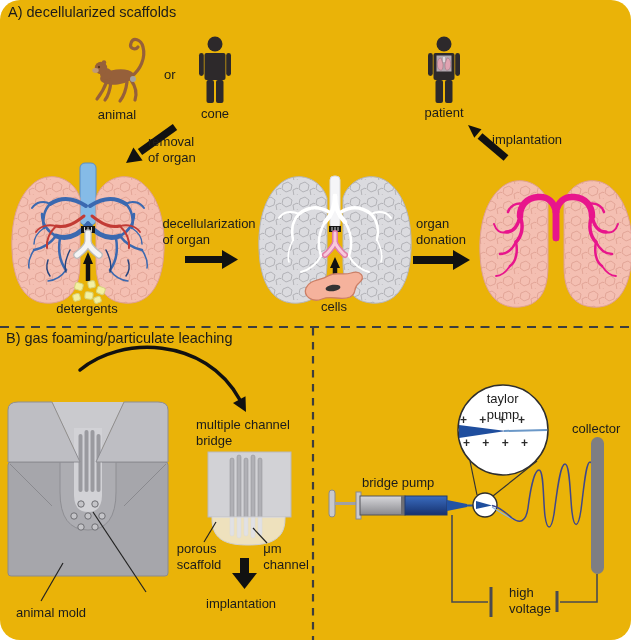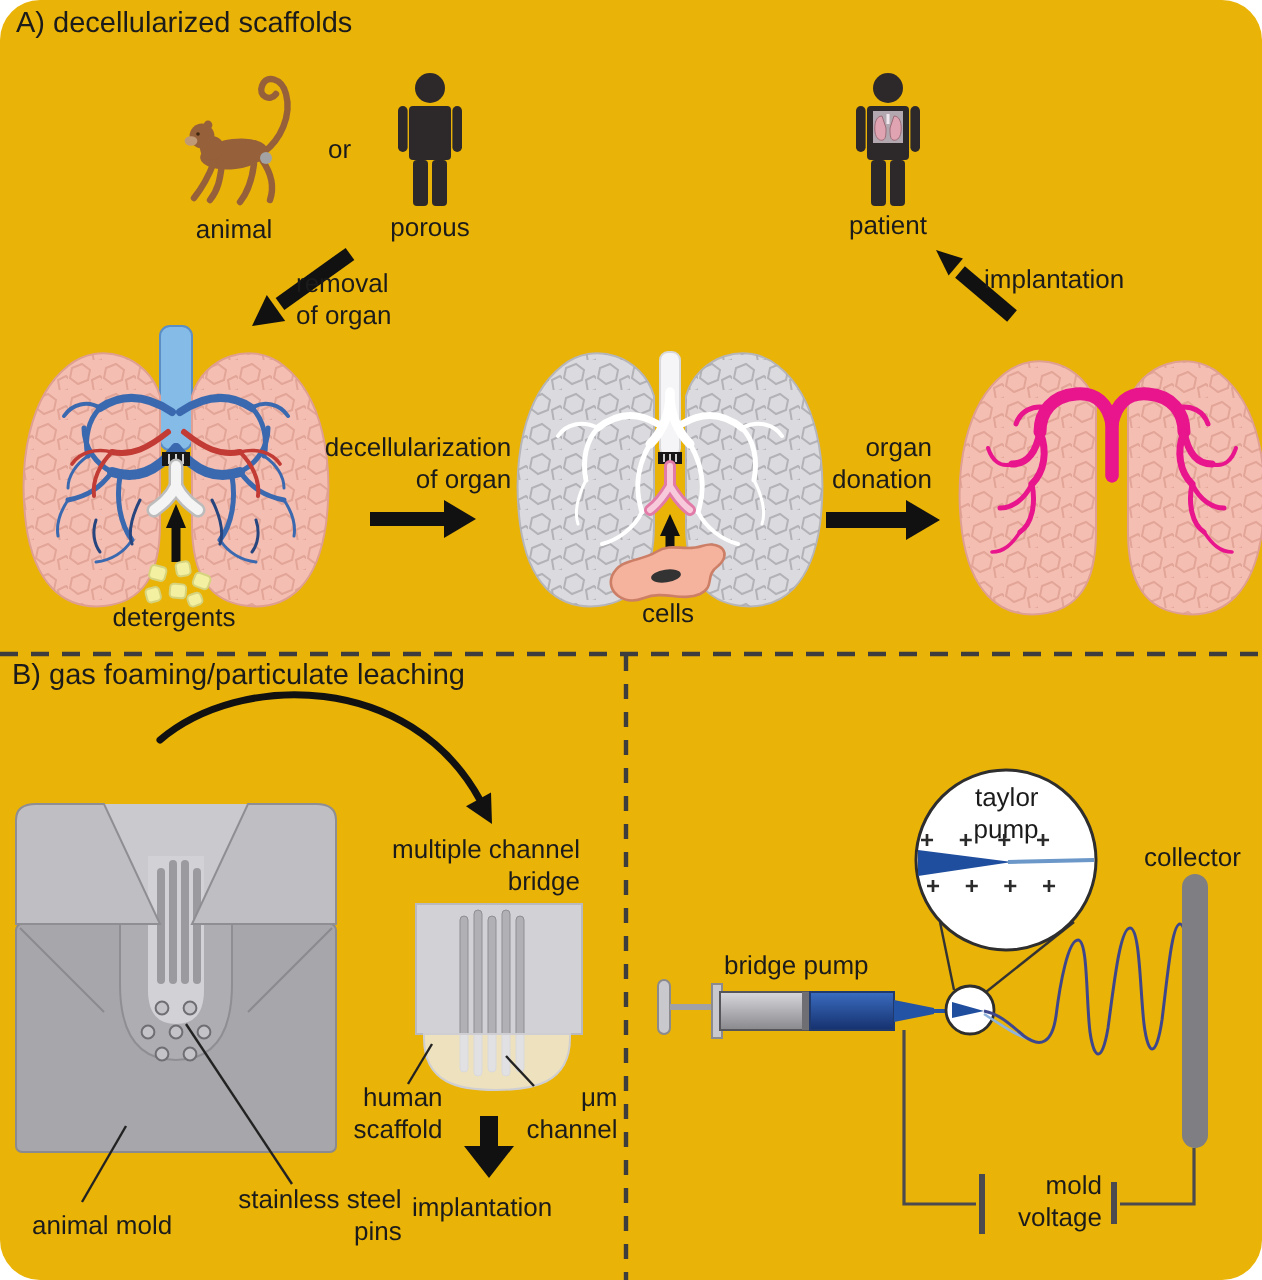--- a/index.html
+++ b/index.html
@@ -2,21 +2,21 @@
 <html><head>
 <meta charset="utf-8">
 <style>
   html,body{margin:0;padding:0;background:#fff;}
   .fig{position:relative;width:631px;height:640px;background:#eab308;
        font-family:Liberation Sans, sans-serif;overflow:hidden;border-radius:20px;}
   svg.art{position:absolute;left:0;top:0;z-index:1;}
   .t{position:absolute;z-index:2;font-size:13px;line-height:15.5px;color:#1b1b1b;
      white-space:pre-line;}
   .ttl{font-size:14.5px;}
-  .c{transform:translateX(-50%);text-align:right;}
+  .c{transform:translateX(-50%);text-align:left;}
   .plus{font-size:12px;font-weight:600;letter-spacing:4.5px;color:#2b2b2b;line-height:12px;}
 </style>
 </head>
 <body>
 
 <div class="fig">
 
 <svg class="art" width="631" height="640" viewBox="0 0 631 640">
   <defs>
     <path id="lobeL" d="M80,198 C74,178 50,170 34,183 C15,198 9,230 13,262 C17,291 31,305 52,303 C71,301 80,288 80,262 Z"></path>
@@ -307,46 +307,44 @@
     <polyline points="452,515 452,602 488,602"></polyline>
     <line x1="491" y1="587" x2="491" y2="617" stroke-width="3"></line>
     <line x1="557" y1="591" x2="557" y2="612" stroke-width="3"></line>
     <polyline points="560,602 597,602 597,574"></polyline>
   </g>
 </svg>
 
 <div class="t ttl" style="left:8px;top:5px">A) decellularized scaffolds</div>
 <div class="t c" style="left:117px;top:107px">animal</div>
 <div class="t" style="left:164px;top:67px">or</div>
-<div class="t c" style="left:215px;top:106px">porous</div>
+<div class="t c" style="left:215px;top:106px">cone</div>
 <div class="t c" style="left:444px;top:105px">patient</div>
 <div class="t" style="left:148px;top:134px">removal
 of organ</div>
 <div class="t c" style="left:209px;top:216px">decellularization
 of organ</div>
 <div class="t c" style="left:441px;top:216px">organ
 donation</div>
 <div class="t" style="left:492px;top:132px">implantation</div>
 <div class="t c" style="left:87px;top:301px">detergents</div>
 <div class="t c" style="left:334px;top:299px">cells</div>
 
 <div class="t c" style="left:243px;top:417px">multiple channel
 bridge</div>
 <div class="t ttl" style="left:6px;top:331px">B) gas foaming/particulate leaching</div>
-<div class="t c" style="left:199px;top:541px">human
+<div class="t c" style="left:199px;top:541px">porous
 scaffold</div>
 <div class="t c" style="left:286px;top:541px">μm
 channel</div>
 <div class="t" style="left:206px;top:596px">implantation</div>
-<div class="t c" style="left:160px;top:592px">stainless steel
-pins</div>
 <div class="t" style="left:16px;top:605px">animal mold</div>
 
 <div class="t c" style="left:503px;top:391px">taylor
 pump</div>
 <div class="t" style="left:572px;top:421px">collector</div>
 <div class="t" style="left:362px;top:475px">bridge pump</div>
-<div class="t c" style="left:530px;top:585px">mold
+<div class="t c" style="left:530px;top:585px">high
 voltage</div>
 <div class="t plus" style="left:460px;top:414px">+ + + +</div>
 <div class="t plus" style="left:463px;top:437px">+ + + +</div>
 
 </div>
 
 </body></html>

